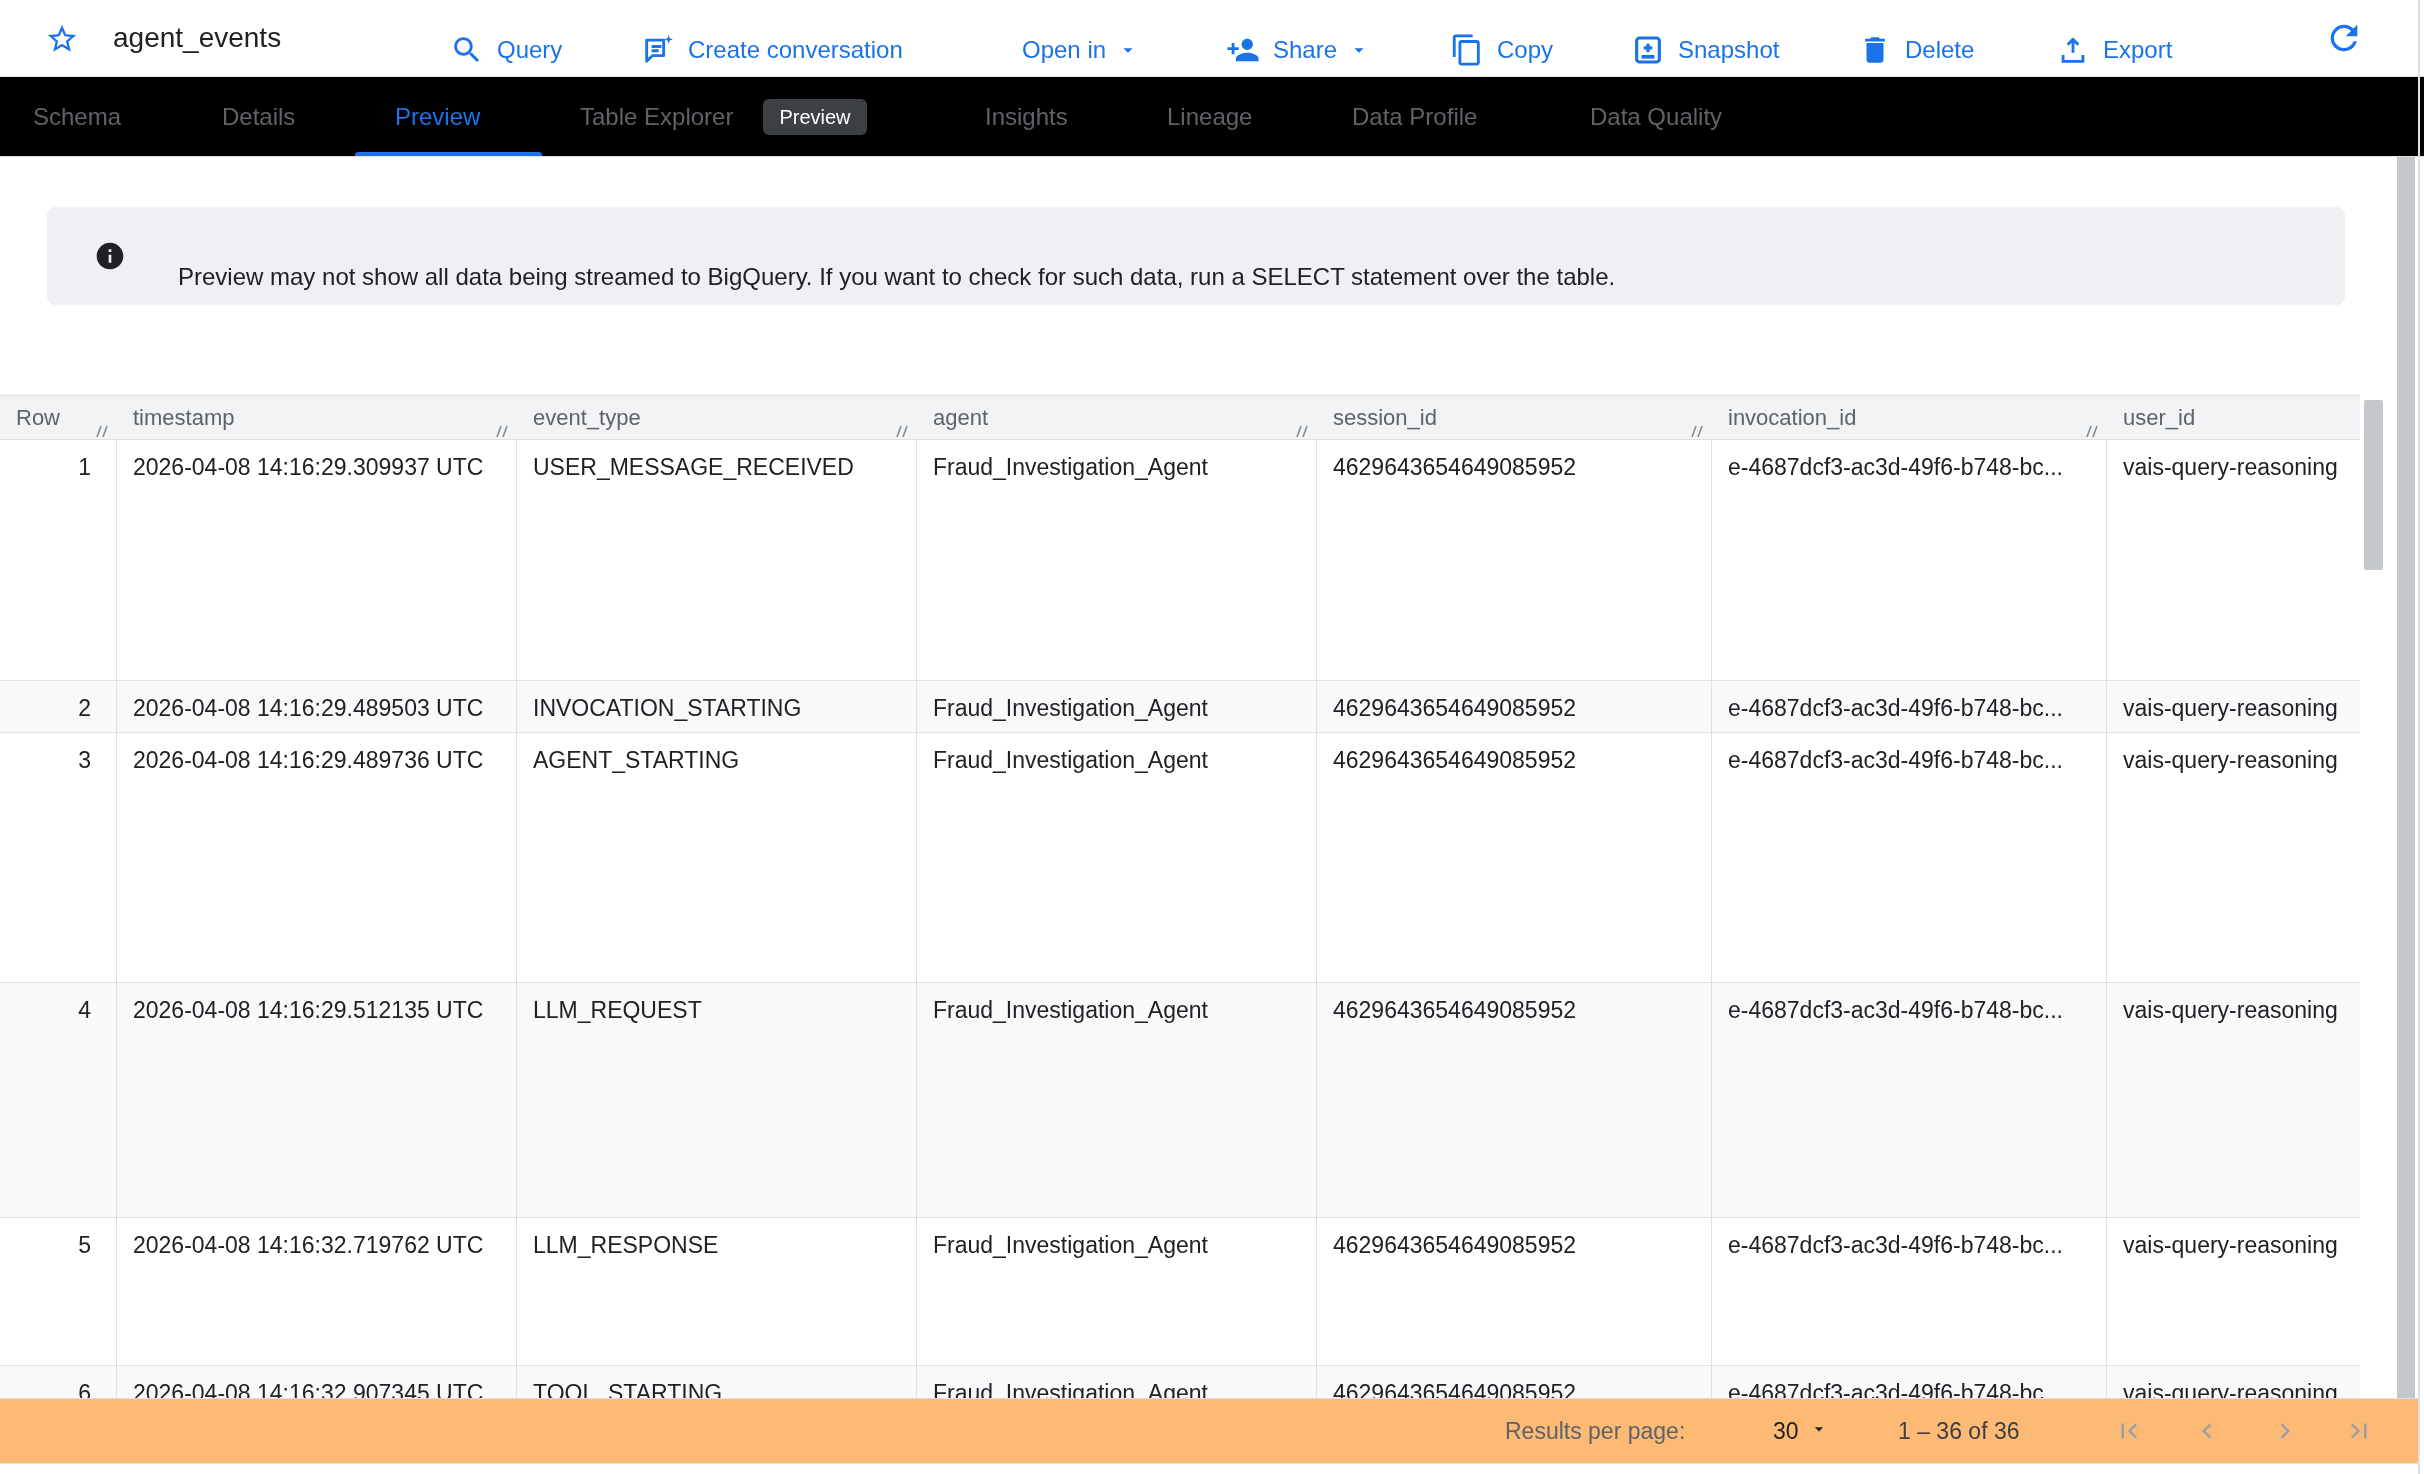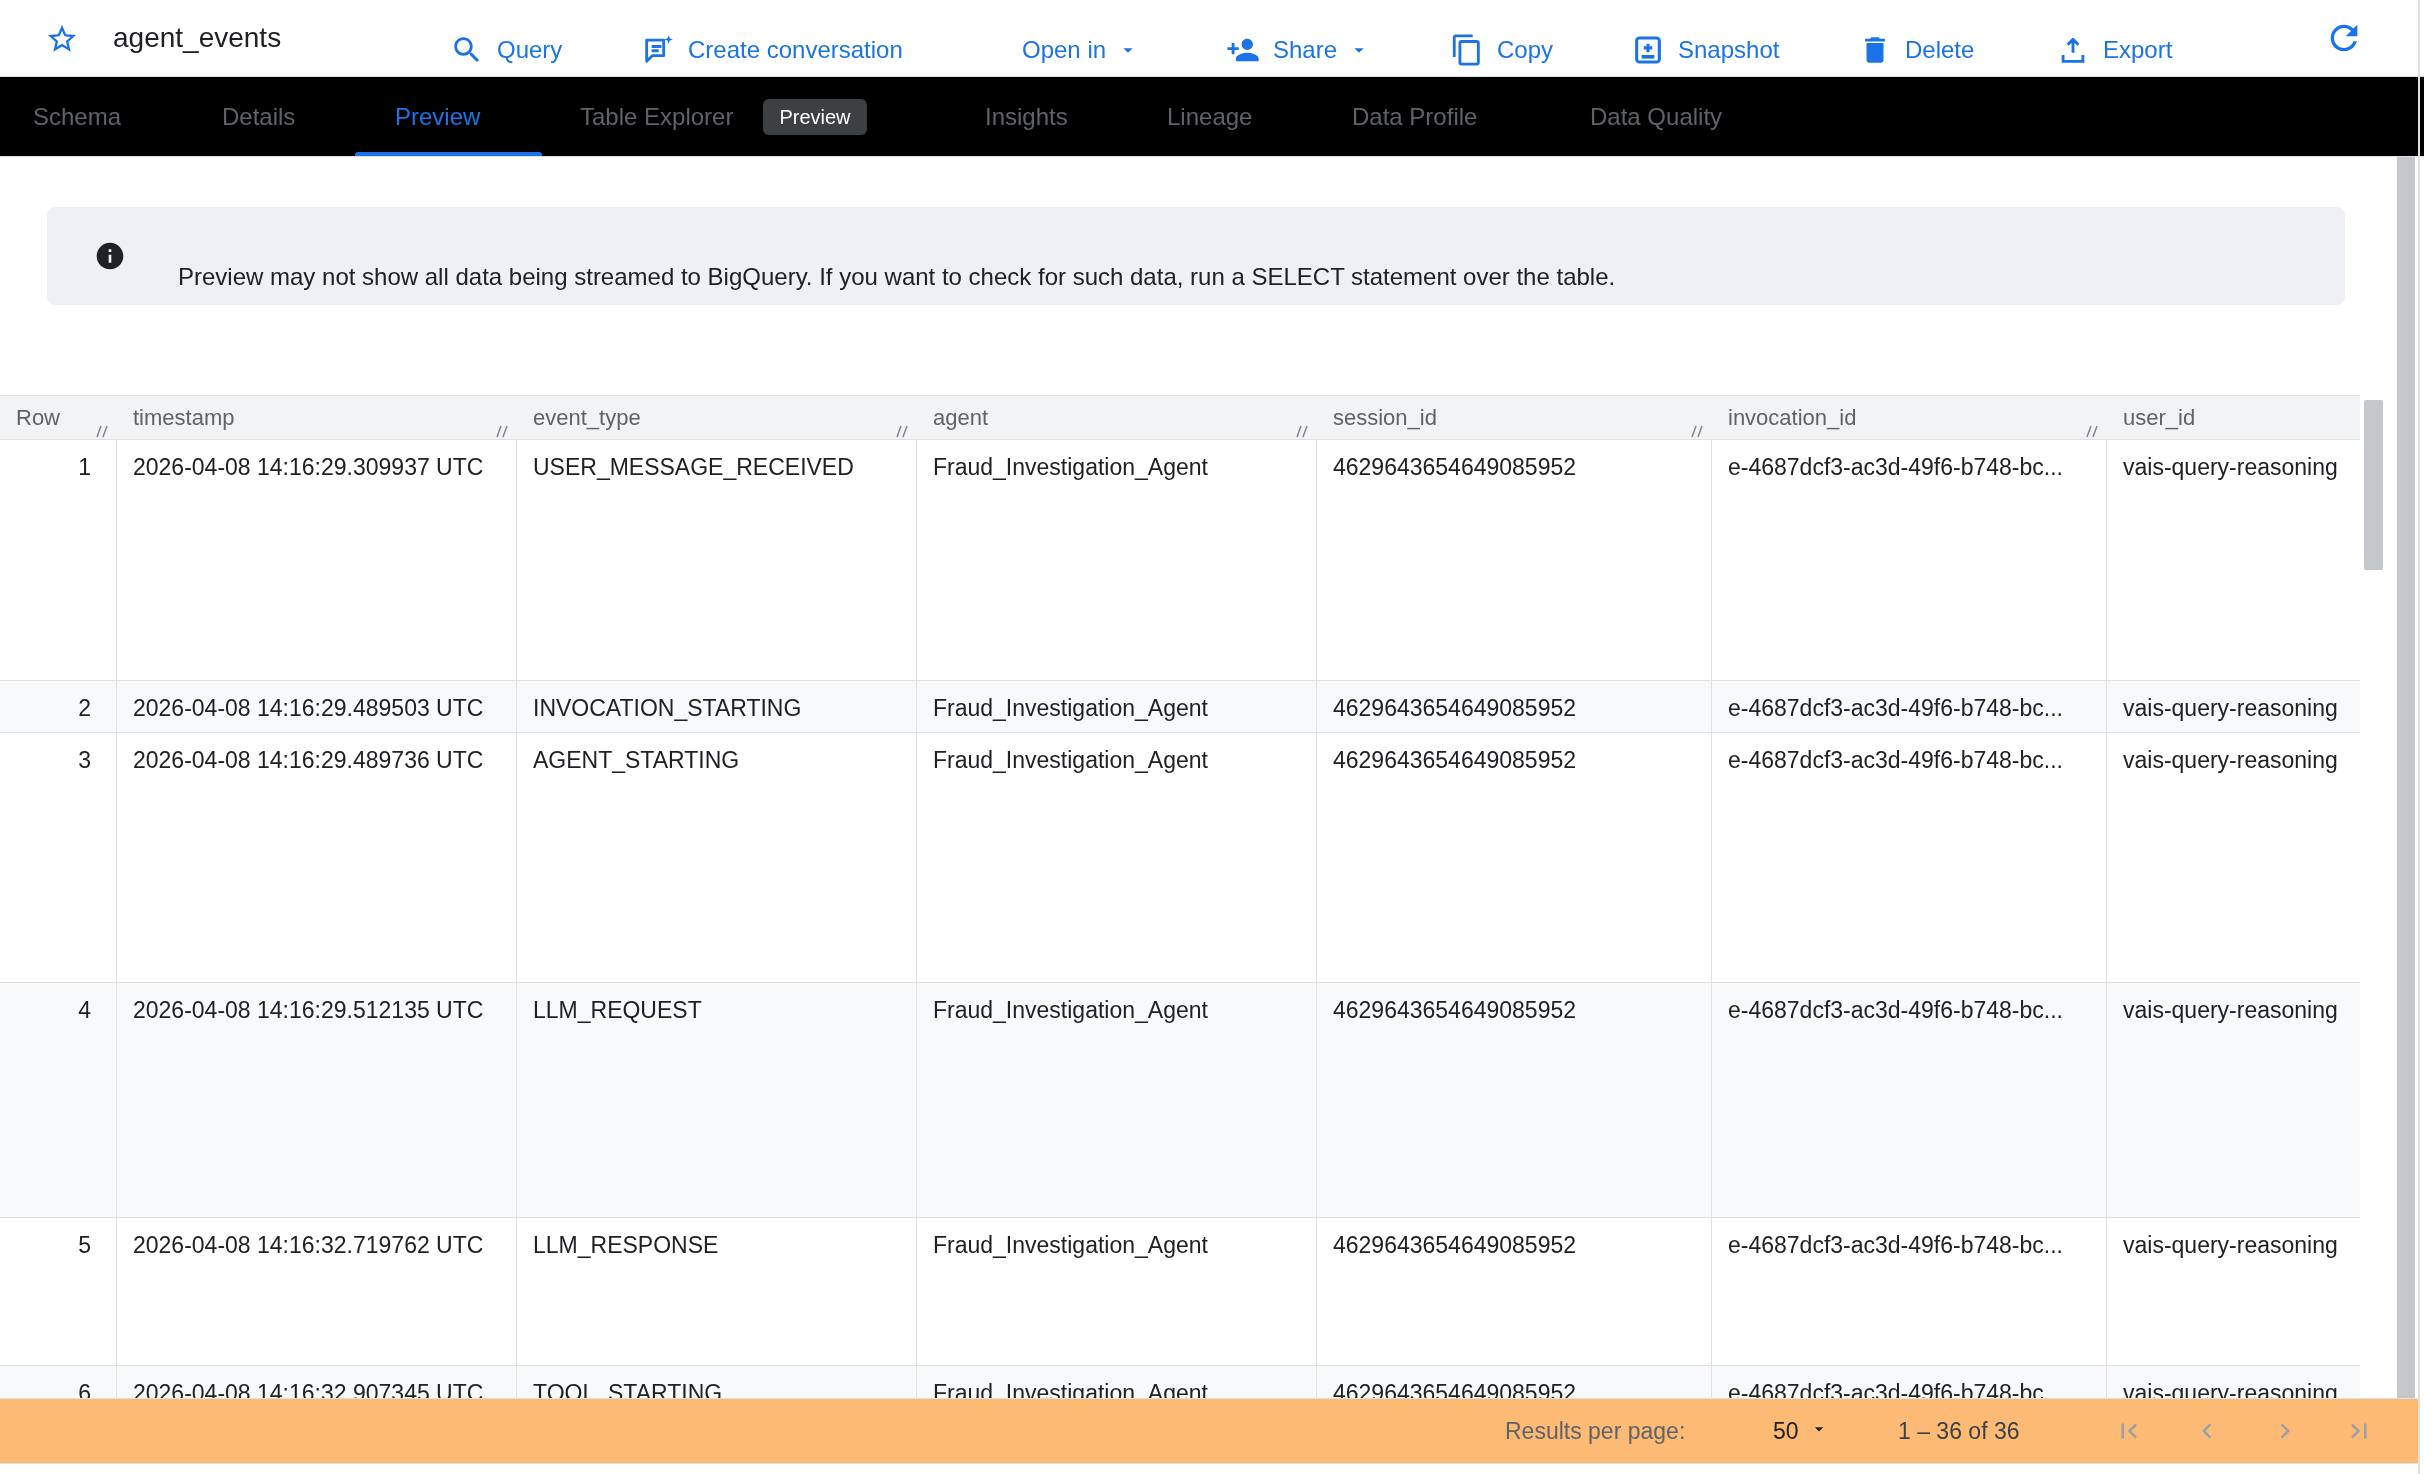--- a/index.html
+++ b/index.html
@@ -290,21 +290,21 @@
     </div>
 </div>
 
 <div class="table-scroll-thumb"></div>
 <div class="page-scrollbar"></div>
 <div class="page-right-border"></div>
 
 <div class="footer">
   <span class="rpp-label">Results per page:</span>
   <span class="page-size">
-    <span>50</span>
+    <span>30</span>
     <span class="ps-caret"><svg viewBox="0 0 24 24" fill="#202124">
           <path d="M7 10l5 5 5-5H7z"></path>
         </svg></span>
   </span>
   <span class="range">1 – 36 of 36</span>
   <span class="pagenav nav-first"><svg viewBox="0 0 24 24" fill="#9aa0a6">
         <path d="M18.41 16.59L13.82 12l4.59-4.59L17 6l-6 6 6 6 1.41-1.41zM6 6h2v12H6V6z"></path>
       </svg></span>
   <span class="pagenav nav-prev"><svg viewBox="0 0 24 24" fill="#9aa0a6">
         <path d="M15.41 7.41L14 6l-6 6 6 6 1.41-1.41L10.83 12l4.58-4.59z"></path>

